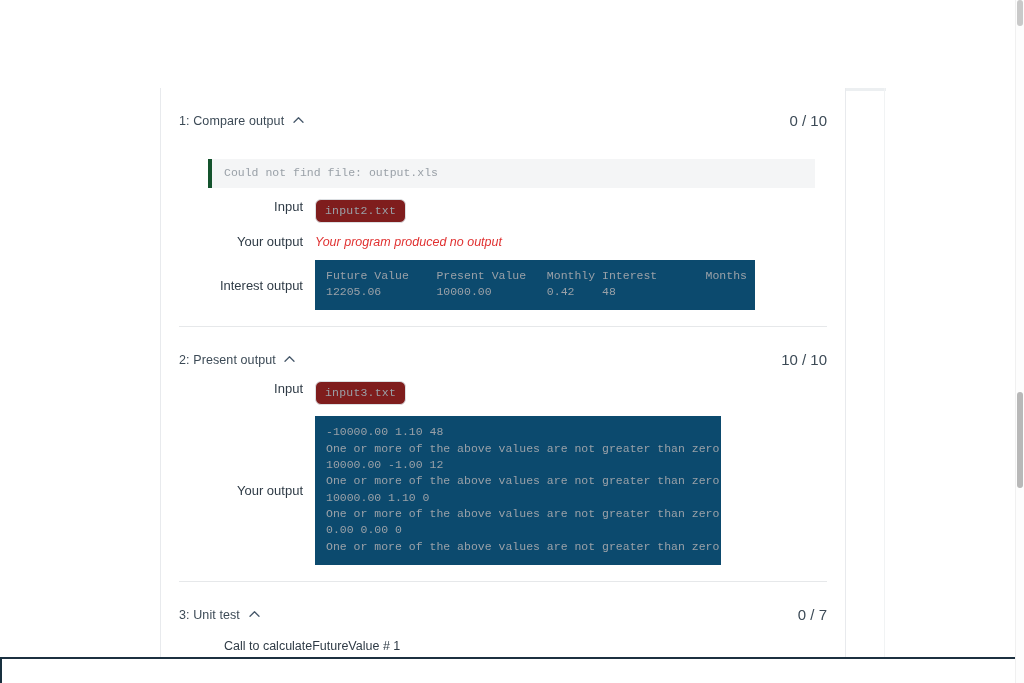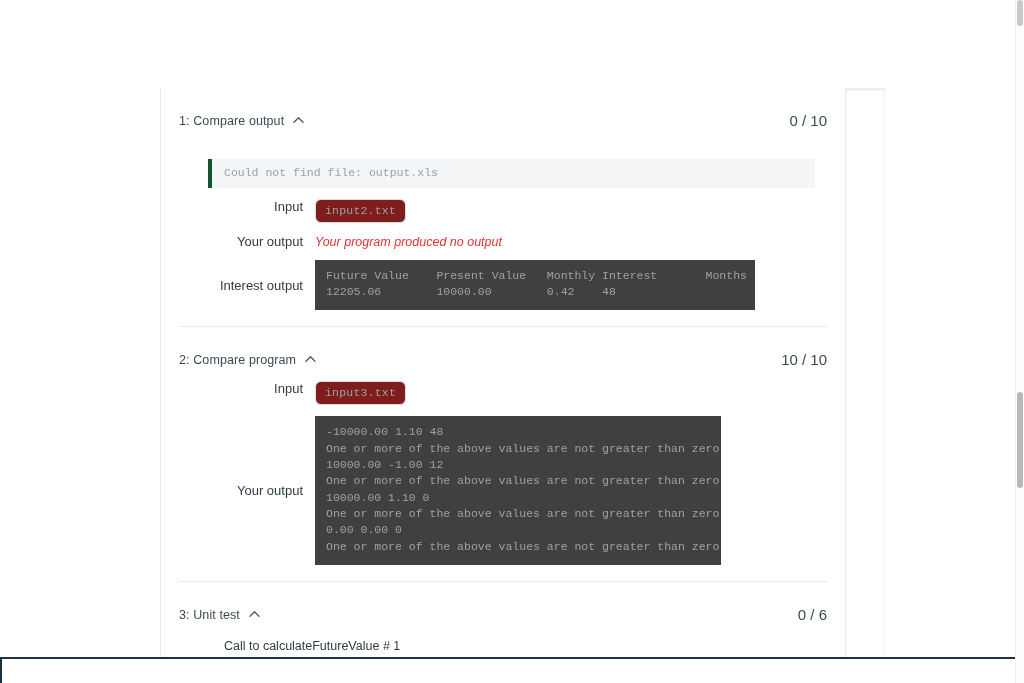--- a/index.html
+++ b/index.html
@@ -214,21 +214,21 @@
 
   .novalue {
     font-size: 12.5px;
     color: #e03131;
     font-style: italic;
     padding-top: 1px;
   }
 
   .codebox {
     display: inline-block;
-    background: #404040;
+    background: #0c4a6e;
     padding: 8px 12px 10px 11px;
     font-family: "Liberation Mono", monospace;
     font-size: 11.5px;
     color: #9aa1a8;
     line-height: 1.42;
     white-space: pre;
     box-sizing: border-box;
   }
   .codebox.expected { width: 440px; }
   .codebox.youroutput { width: 406px; }
@@ -292,21 +292,21 @@
       </div>
 
       <div class="spacer-16"></div>
     </div>
 
     <div class="section-divider"></div>
 
     <div class="section">
       <div class="section-head">
         <div class="section-title">
-          <span>2: Compare program</span>
+          <span>2: Present output</span>
           <span class="chevron">
             <svg width="11" height="8" viewBox="0 0 11 8">
               <path d="M1 6.2 L5.5 1.7 L10 6.2" fill="none" stroke="#46586a" stroke-width="1.3" stroke-linecap="round" stroke-linejoin="round"></path>
             </svg>
           </span>
         </div>
         <div class="section-score">10 / 10</div>
       </div>
 
       <div class="row">
@@ -338,21 +338,21 @@
     <div class="section">
       <div class="section-head">
         <div class="section-title">
           <span>3: Unit test</span>
           <span class="chevron">
             <svg width="11" height="8" viewBox="0 0 11 8">
               <path d="M1 6.2 L5.5 1.7 L10 6.2" fill="none" stroke="#46586a" stroke-width="1.3" stroke-linecap="round" stroke-linejoin="round"></path>
             </svg>
           </span>
         </div>
-        <div class="section-score">0 / 6</div>
+        <div class="section-score">0 / 7</div>
       </div>
 
       <div class="subtitle">Call to calculateFutureValue # 1</div>
 
       <div class="row">
         <div class="row-label center-tall">Test feedback</div>
       </div>
 
       <div class="spacer-16"></div>
     </div>

